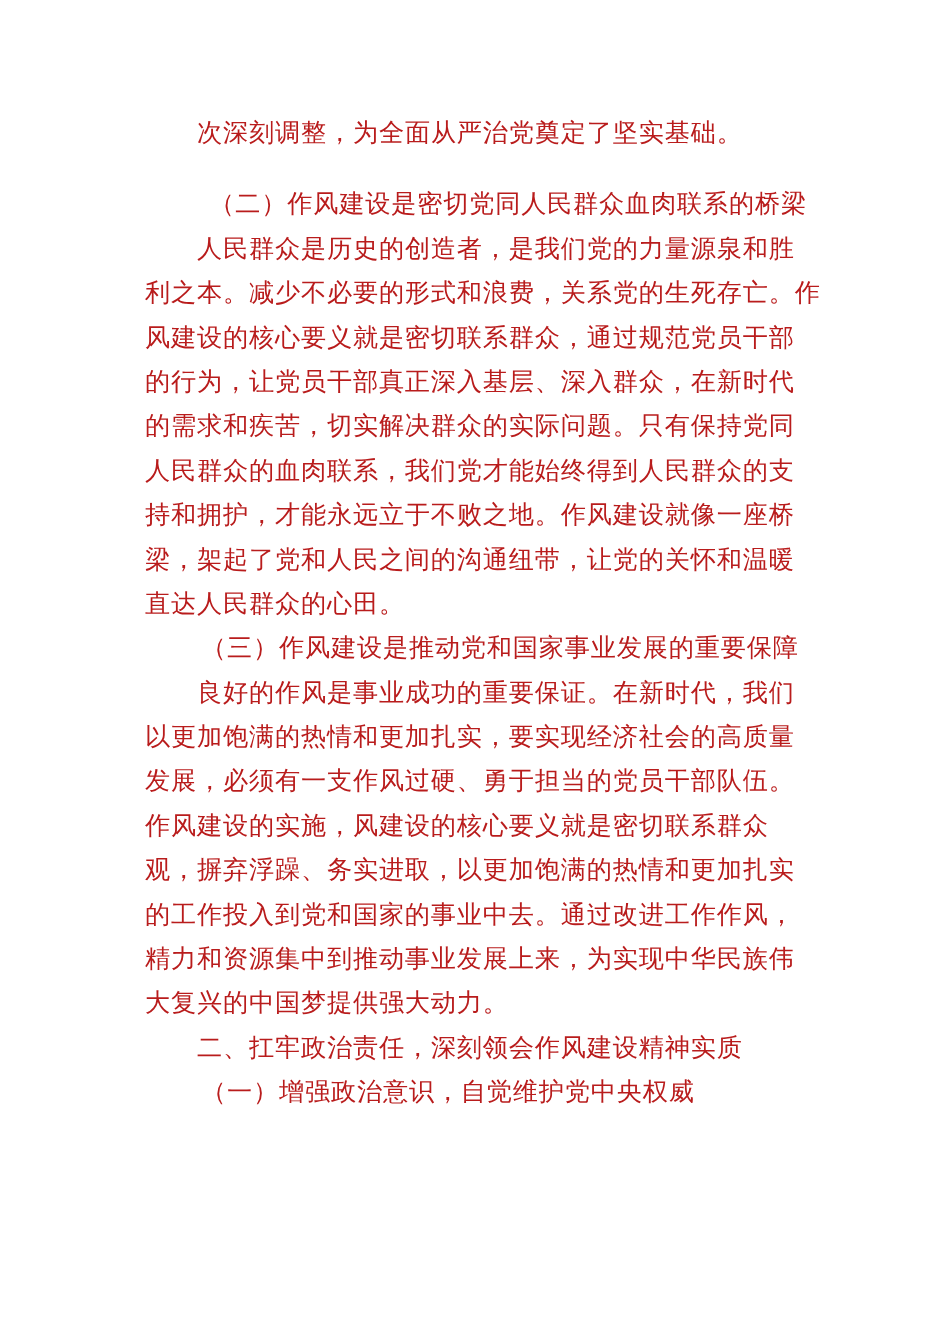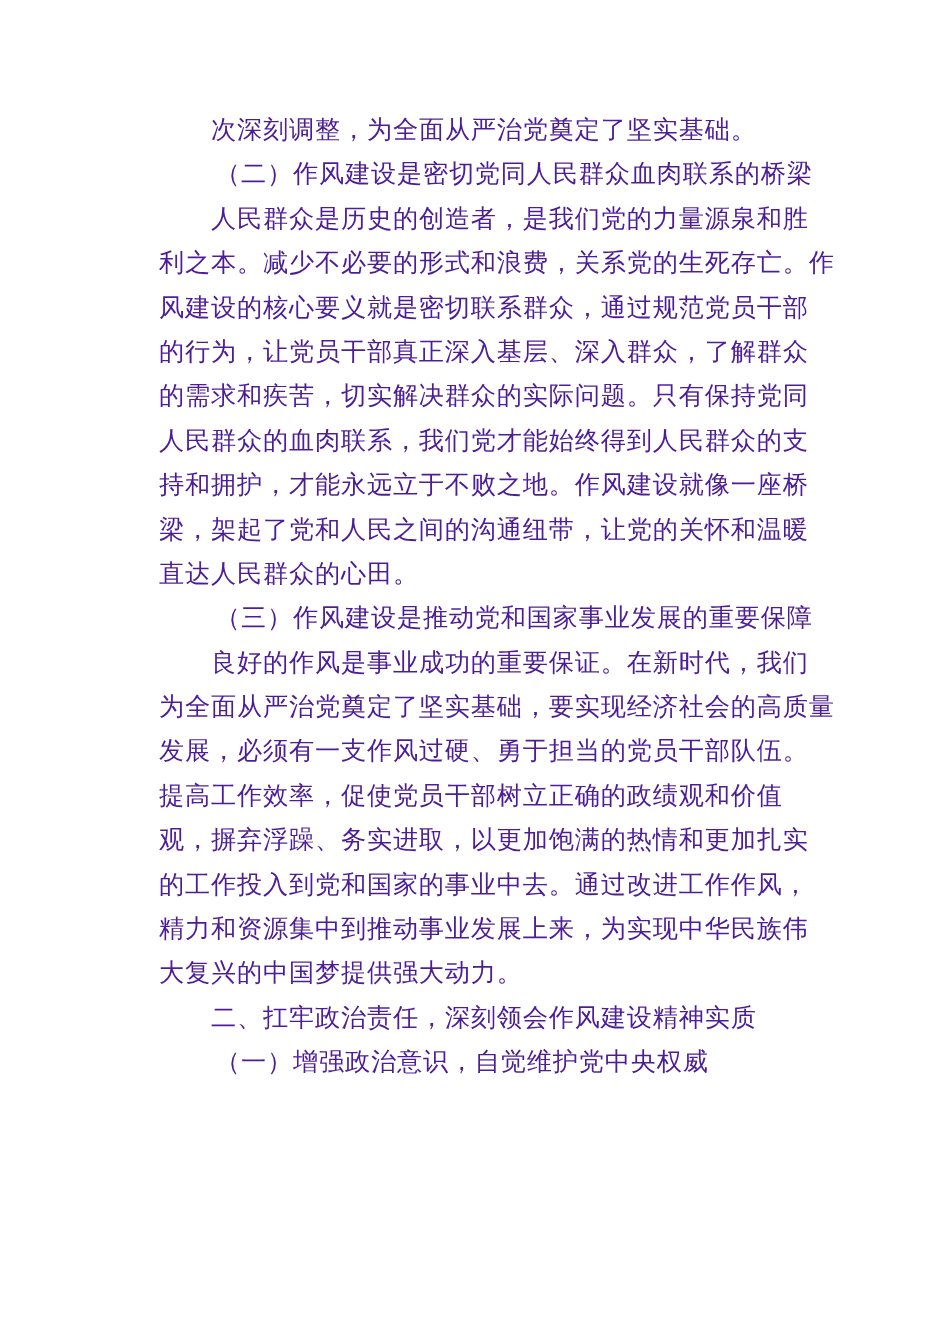--- a/index.html
+++ b/index.html
@@ -1,51 +1,51 @@
 <!DOCTYPE html>
 <html><head>
 <meta charset="utf-8">
 <style>
   html, body { margin: 0; padding: 0; background: #ffffff; }
   body { width: 950px; height: 1344px; position: relative; overflow: hidden; }
   .page {
     position: absolute;
-    left: 159px;
+    left: 145px;
     top: 110px;
     width: 662px;
-    font-family: Liberation Mono, monospace;
+    font-family: Liberation Sans, sans-serif;
     font-size: 25.2px;
     line-height: 44.4px;
-    color: #4c1d95;
+    color: #b91c1c;
     letter-spacing: 0.8px;
   }
   .line { height: 44.4px; white-space: nowrap; overflow: visible; }
   .indent { padding-left: 52px; }
   .indent-h { padding-left: 56px; }
-  .gap-top { margin-top: 0; }
+  .gap-top { margin-top: 27px; text-align: right; }
 </style>
 </head>
 <body>
 
 <div class="page">
   <div class="line indent">次深刻调整，为全面从严治党奠定了坚实基础。</div>
   <div class="line indent-h gap-top">（二）作风建设是密切党同人民群众血肉联系的桥梁</div>
   <div class="line indent">人民群众是历史的创造者，是我们党的力量源泉和胜</div>
   <div class="line">利之本。减少不必要的形式和浪费，关系党的生死存亡。作</div>
   <div class="line">风建设的核心要义就是密切联系群众，通过规范党员干部</div>
-  <div class="line">的行为，让党员干部真正深入基层、深入群众，了解群众</div>
+  <div class="line">的行为，让党员干部真正深入基层、深入群众，在新时代</div>
   <div class="line">的需求和疾苦，切实解决群众的实际问题。只有保持党同</div>
   <div class="line">人民群众的血肉联系，我们党才能始终得到人民群众的支</div>
   <div class="line">持和拥护，才能永远立于不败之地。作风建设就像一座桥</div>
   <div class="line">梁，架起了党和人民之间的沟通纽带，让党的关怀和温暖</div>
   <div class="line">直达人民群众的心田。</div>
   <div class="line indent-h">（三）作风建设是推动党和国家事业发展的重要保障</div>
   <div class="line indent">良好的作风是事业成功的重要保证。在新时代，我们</div>
-  <div class="line">为全面从严治党奠定了坚实基础，要实现经济社会的高质量</div>
+  <div class="line">以更加饱满的热情和更加扎实，要实现经济社会的高质量</div>
   <div class="line">发展，必须有一支作风过硬、勇于担当的党员干部队伍。</div>
-  <div class="line">提高工作效率，促使党员干部树立正确的政绩观和价值</div>
+  <div class="line">作风建设的实施，风建设的核心要义就是密切联系群众</div>
   <div class="line">观，摒弃浮躁、务实进取，以更加饱满的热情和更加扎实</div>
   <div class="line">的工作投入到党和国家的事业中去。通过改进工作作风，</div>
   <div class="line">精力和资源集中到推动事业发展上来，为实现中华民族伟</div>
   <div class="line">大复兴的中国梦提供强大动力。</div>
   <div class="line indent">二、扛牢政治责任，深刻领会作风建设精神实质</div>
   <div class="line indent-h">（一）增强政治意识，自觉维护党中央权威</div>
 </div>
 
 </body></html>

